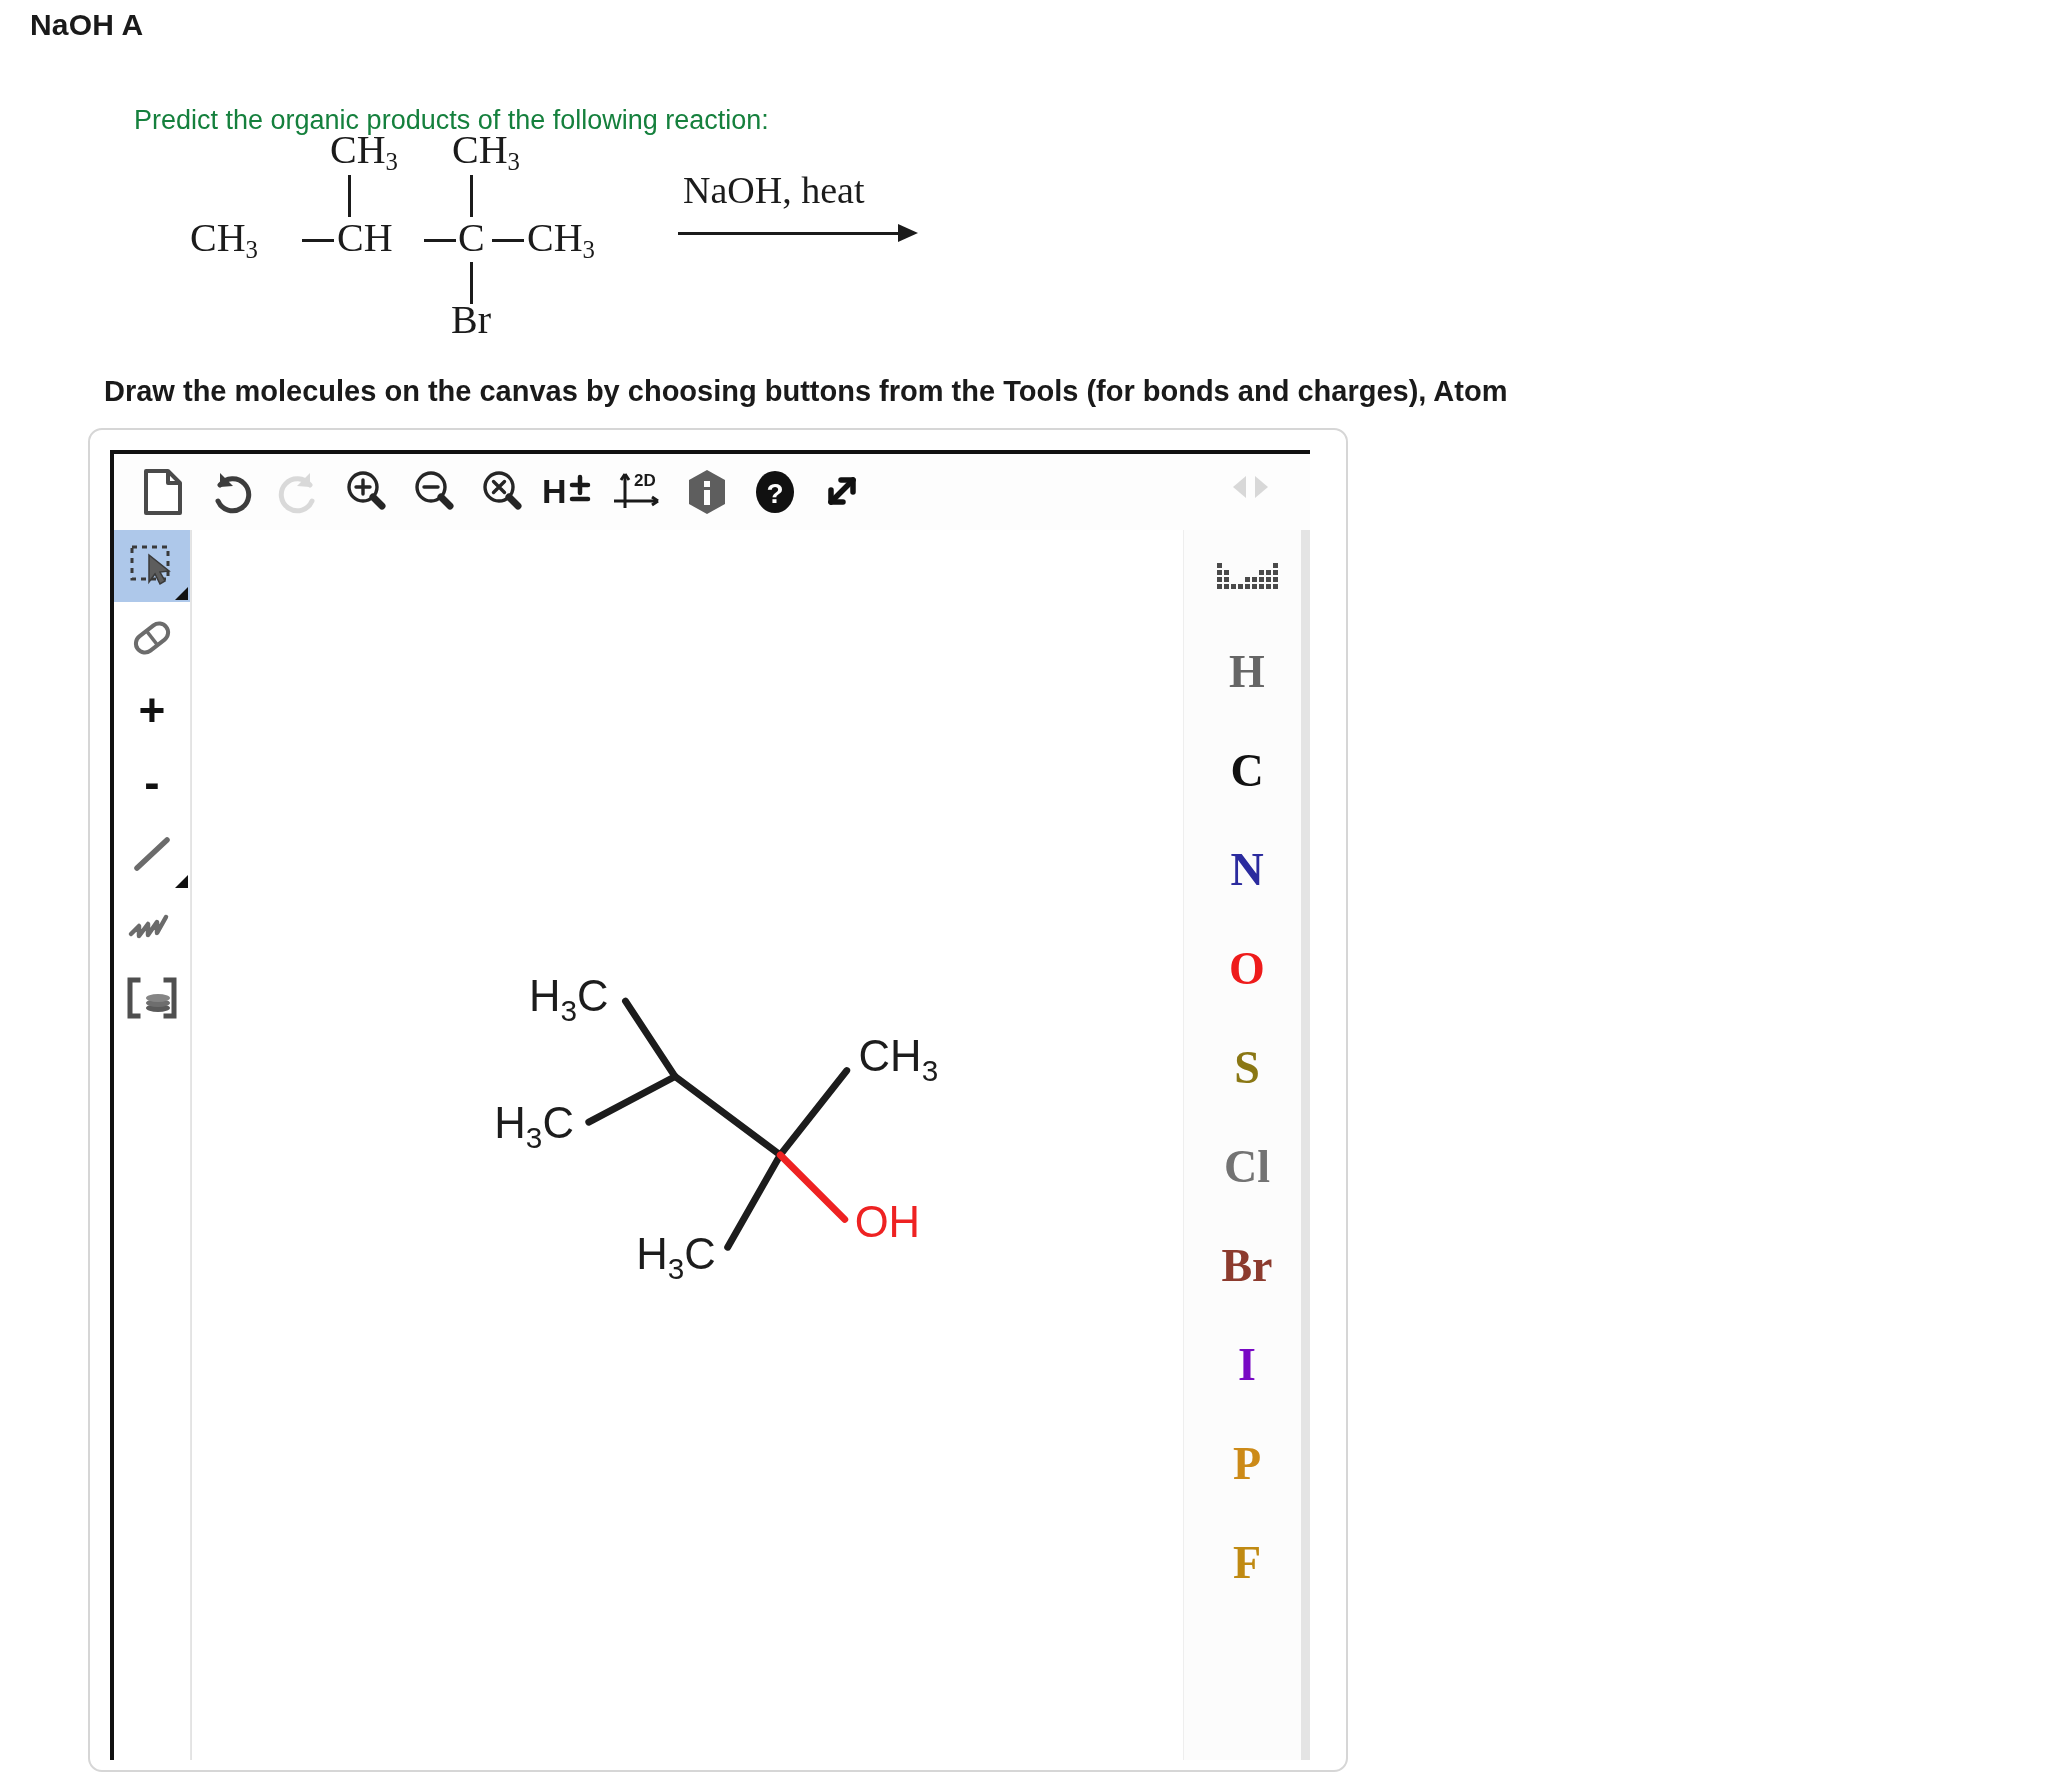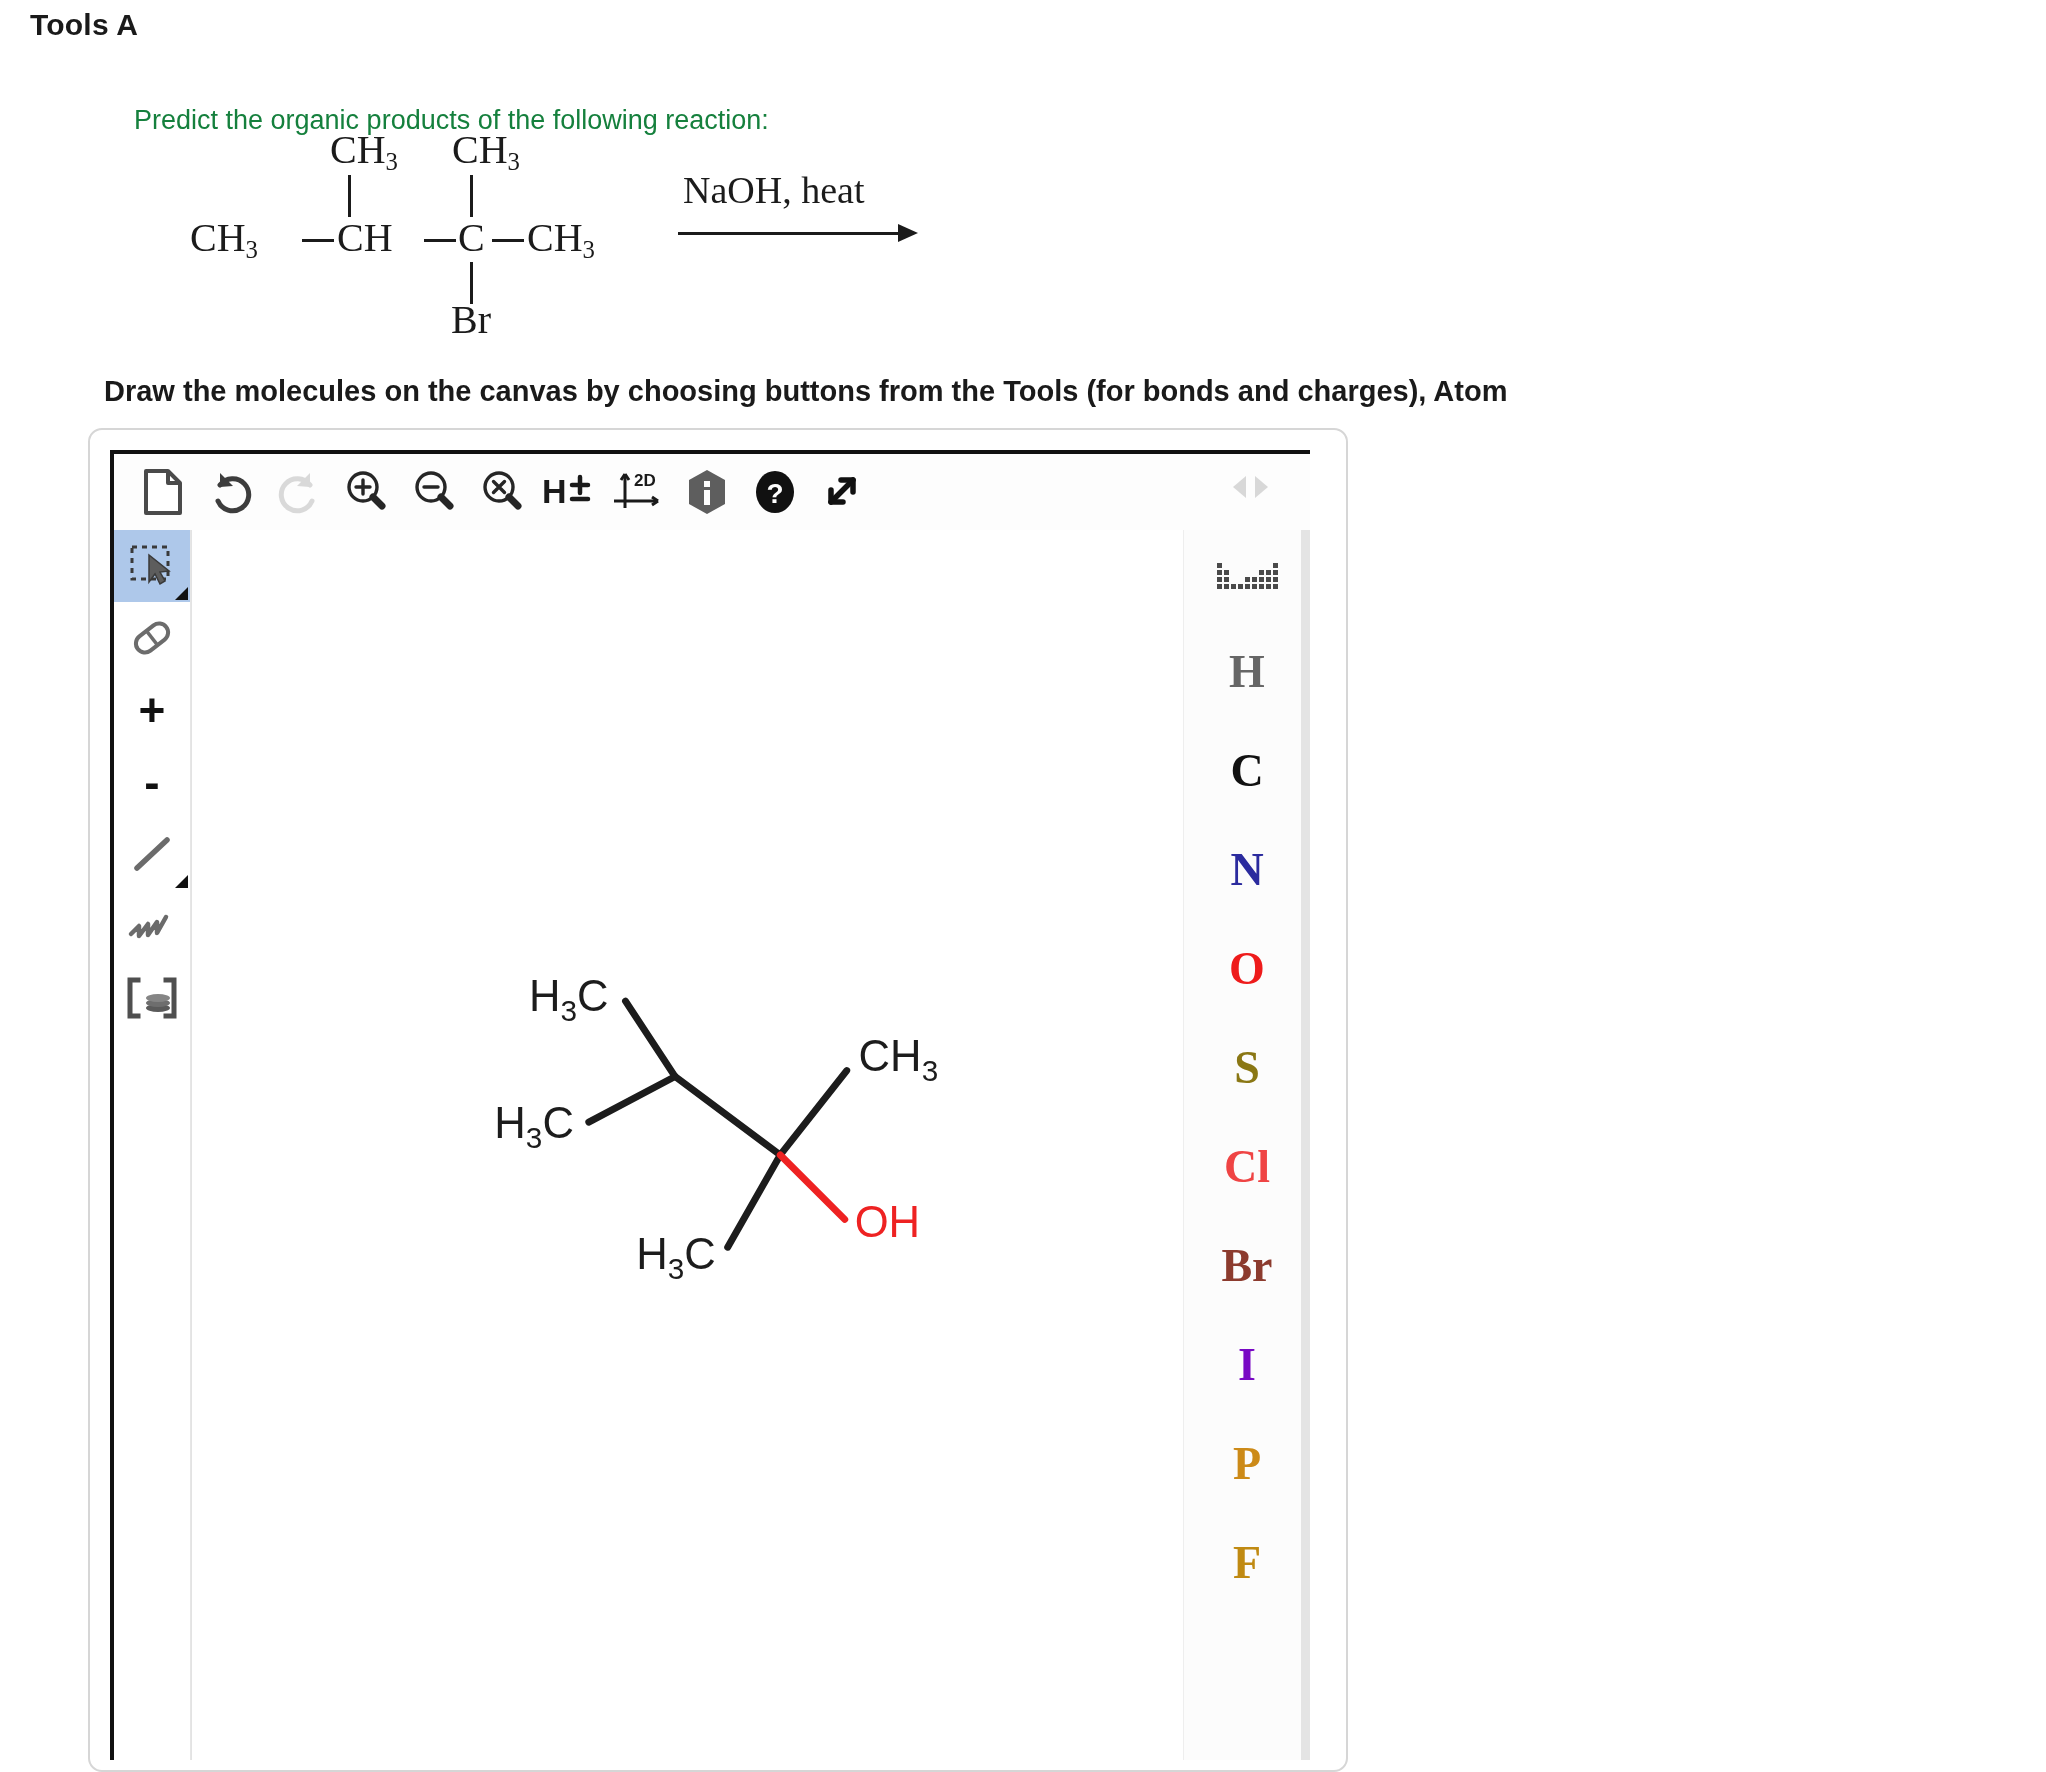--- a/index.html
+++ b/index.html
@@ -251,21 +251,21 @@
     right: 0;
     top: 76px;
     bottom: 0;
     width: 9px;
     background: #e4e4e4;
   }
 </style>
 </head>
 <body>
 
-<div class="part-heading">Tools A</div>
+<div class="part-heading">NaOH A</div>
 
 <div class="prompt-line">Predict the organic products of the following reaction:</div>
 
 <div class="reaction">
 
   <div class="rx-label" style="left:330px; top:-10px;"><span>CH</span><sub>3</sub></div>
   <div class="rx-label" style="left:452px; top:-10px;"><span>CH</span><sub>3</sub></div>
 
   <div class="rx-bond-v" style="left:348px; top:35px; height:42px;"></div>
   <div class="rx-bond-v" style="left:470px; top:35px; height:42px;"></div>
@@ -509,21 +509,21 @@
       </div>
       <div class="elem-btn" style="color:#2b2b9e;">
         <span>N</span>
       </div>
       <div class="elem-btn" style="color:#ee1b1b;">
         <span>O</span>
       </div>
       <div class="elem-btn" style="color:#8a7714;">
         <span>S</span>
       </div>
-      <div class="elem-btn" style="color:#ef4444;">
+      <div class="elem-btn" style="color:#737373;">
         <span>Cl</span>
       </div>
       <div class="elem-btn" style="color:#8c3b2e;">
         <span>Br</span>
       </div>
       <div class="elem-btn" style="color:#7808c4;">
         <span>I</span>
       </div>
       <div class="elem-btn" style="color:#cc8a18;">
         <span>P</span>

